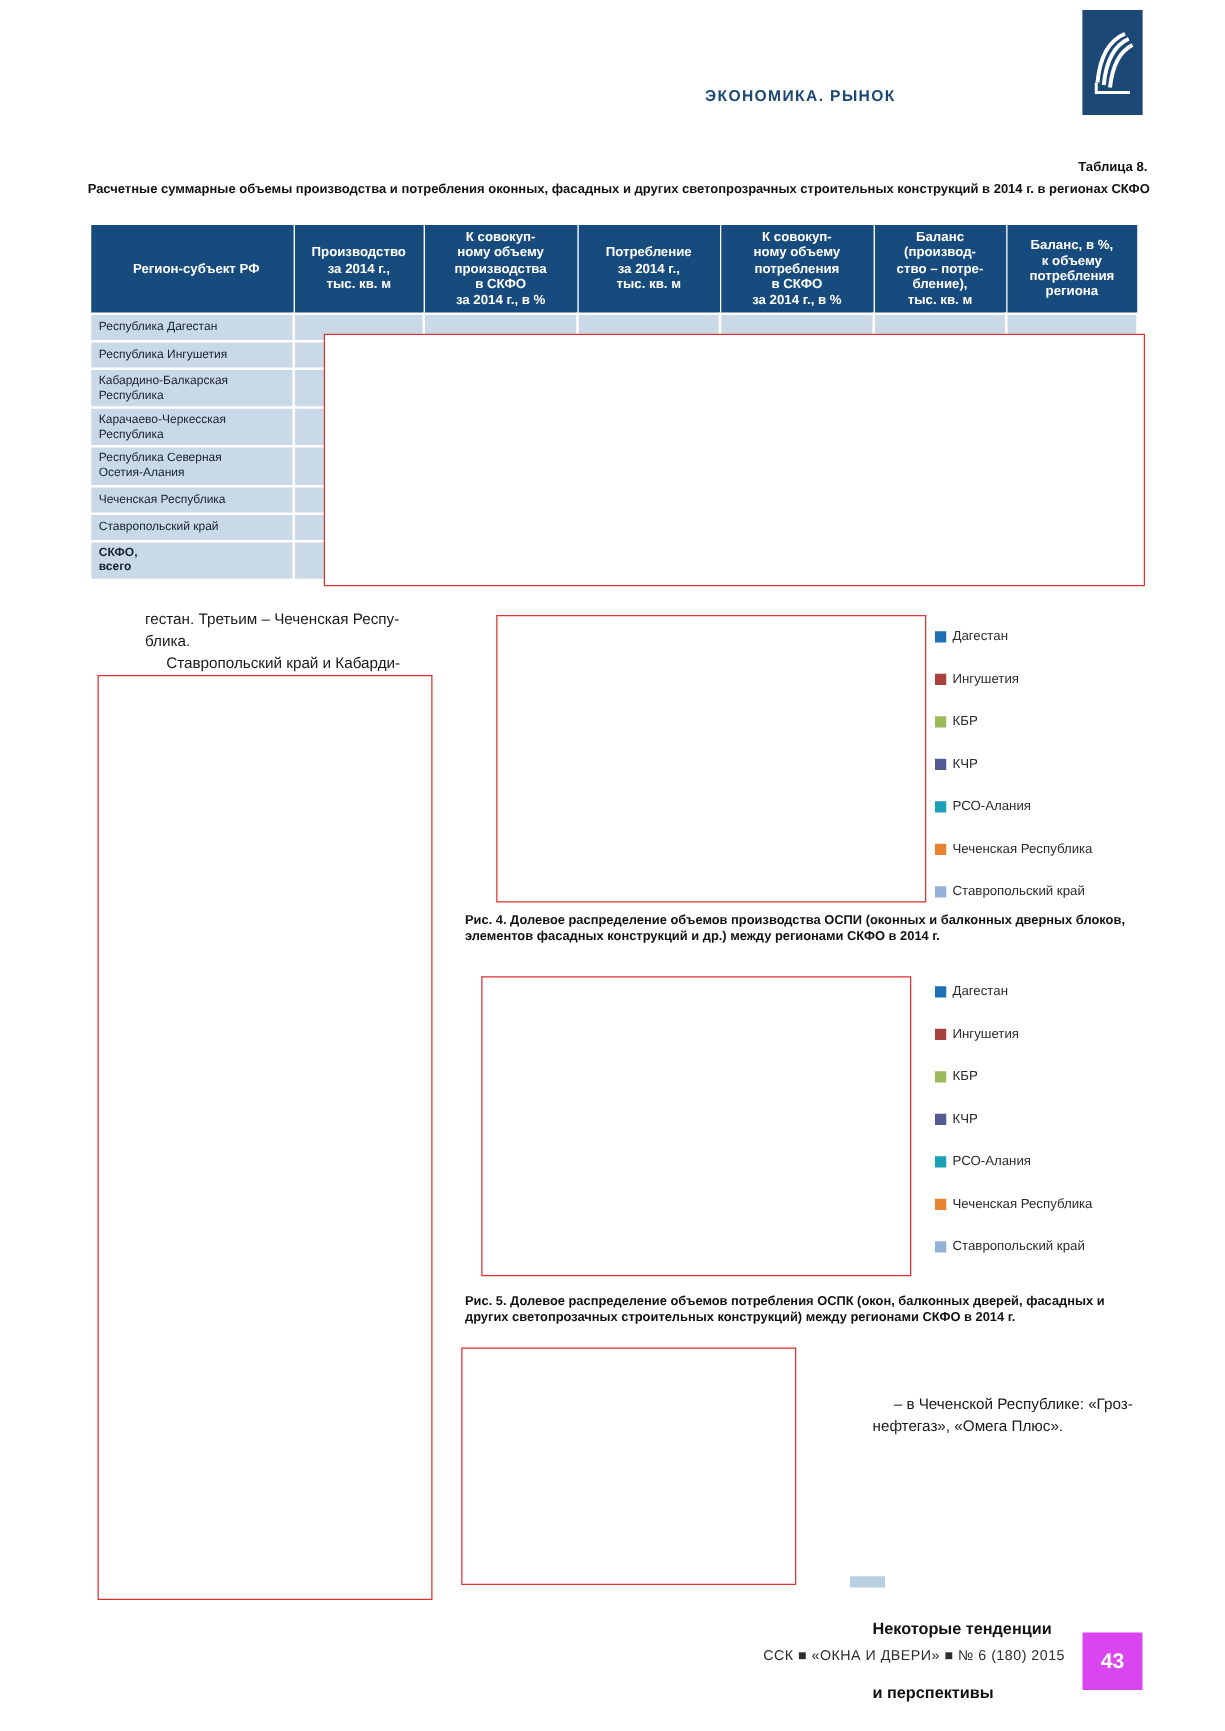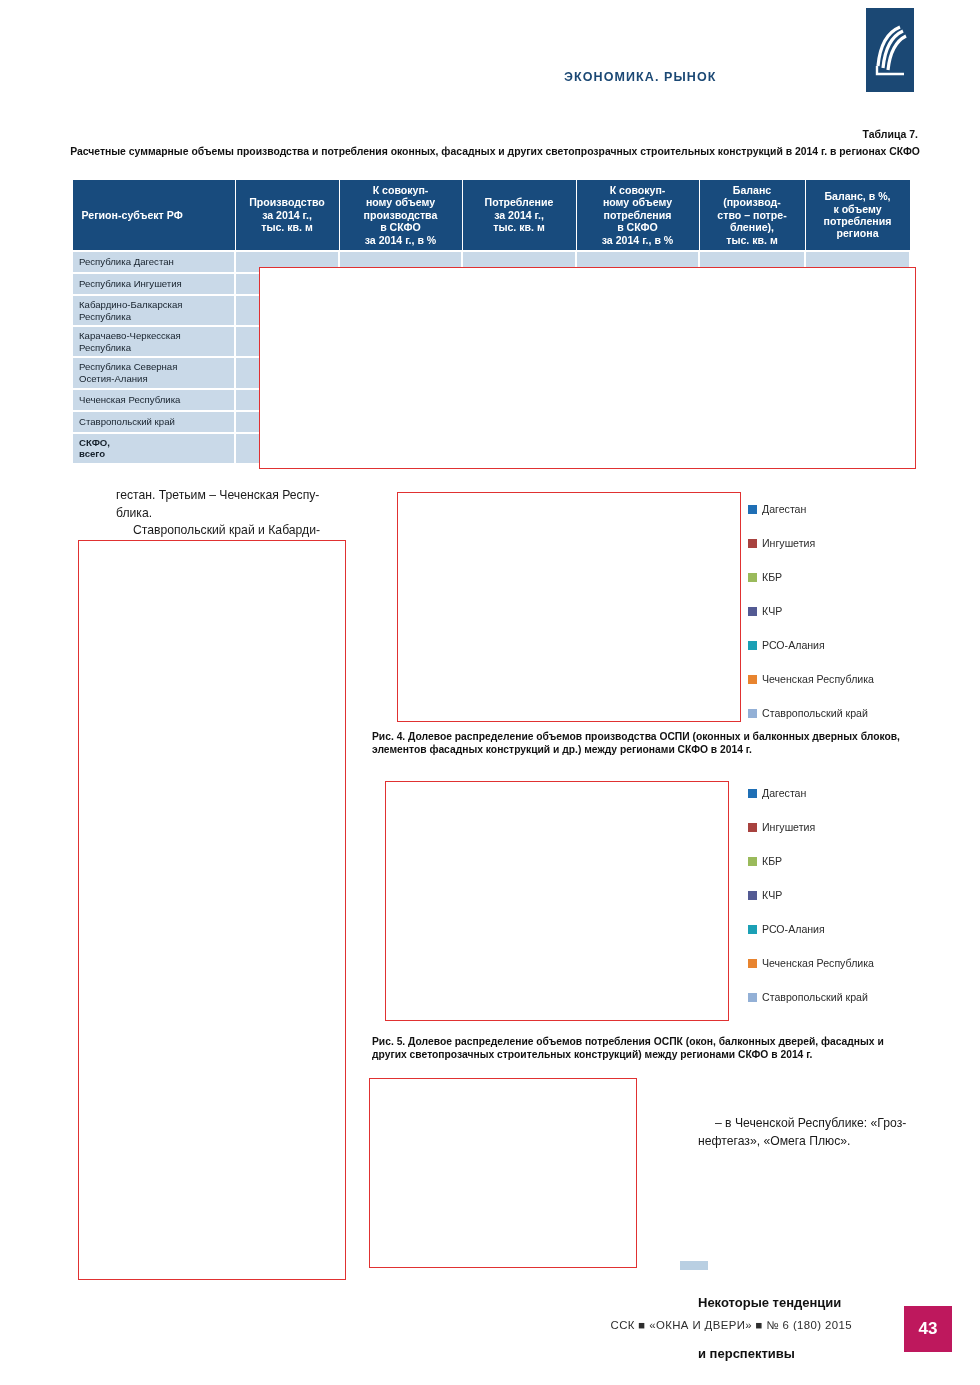--- a/index.html
+++ b/index.html
@@ -40,21 +40,21 @@
     position:absolute;left:71px;top:179px;width:838px;
     border-collapse:collapse;
     table-layout:fixed;
   }
   .data-table th{
     background:#184b7d;color:#ffffff;
     border:1px solid #ffffff;
     font-size:10.6px;font-weight:bold;line-height:12.4px;
     padding:4px 2px;vertical-align:middle;text-align:center;
   }
-  .data-table th.first{text-align:left;padding-left:9px;}
+  .data-table th.first{text-align:center;padding-left:9px;}
   .data-table td{
     background:#c9d9e8;
     border:2px solid #ffffff;
     font-size:9.6px;line-height:11.6px;
     padding:3px 6px;vertical-align:middle;color:#16212c;
     height:14px;
   }
   .data-table td.total{font-weight:bold;}
   .data-table tr td:not(.region){padding:0;}
 
@@ -105,44 +105,44 @@
     font-size:10.3px;font-weight:bold;line-height:13.2px;
     color:#111;
   }
   .footer-text{
     position:absolute;left:560px;top:1319px;width:292px;
     text-align:right;
     font-size:11.4px;letter-spacing:.4px;color:#2d2d2d;
   }
   .footer-page{
     position:absolute;left:866px;top:1306px;width:48px;height:46px;
-    background:#be185d;color:#ffffff;
+    background:#d946ef;color:#ffffff;
     font-size:17px;font-weight:bold;
-    display:flex;align-items:center;justify-content:center;margin-left:38px;
+    display:flex;align-items:center;justify-content:center;
   }
 </style>
 </head>
 <body>
 
 <div class="page">
 
   <div class="logo-badge">
     <svg width="48" height="84" viewBox="0 0 48 84" aria-hidden="true">
       <rect x="0" y="0" width="48" height="84" fill="#1b4874"></rect>
       <g fill="none" stroke="#ffffff" stroke-width="3.2">
         <path d="M12 58 C14 36 22 24 34 19"></path>
         <path d="M17 60 C19 39 26 28 37 23"></path>
         <path d="M22 62 C24 43 30 33 40 28"></path>
       </g>
       <path d="M11 58 L11 66 L38 66" fill="none" stroke="#ffffff" stroke-width="2.4"></path>
     </svg>
   </div>
   <div class="header-title">ЭКОНОМИКА. РЫНОК</div>
 
-  <div class="table-number">Таблица 7.</div>
+  <div class="table-number">Таблица 8.</div>
   <div class="table-title">Расчетные суммарные объемы производства и потребления оконных, фасадных и других светопрозрачных строительных конструкций в 2014 г. в регионах СКФО</div>
 
   <table class="data-table">
     <colgroup>
       <col style="width:163px">
       <col style="width:104px">
       <col style="width:123px">
       <col style="width:114px">
       <col style="width:123px">
       <col style="width:106px">

